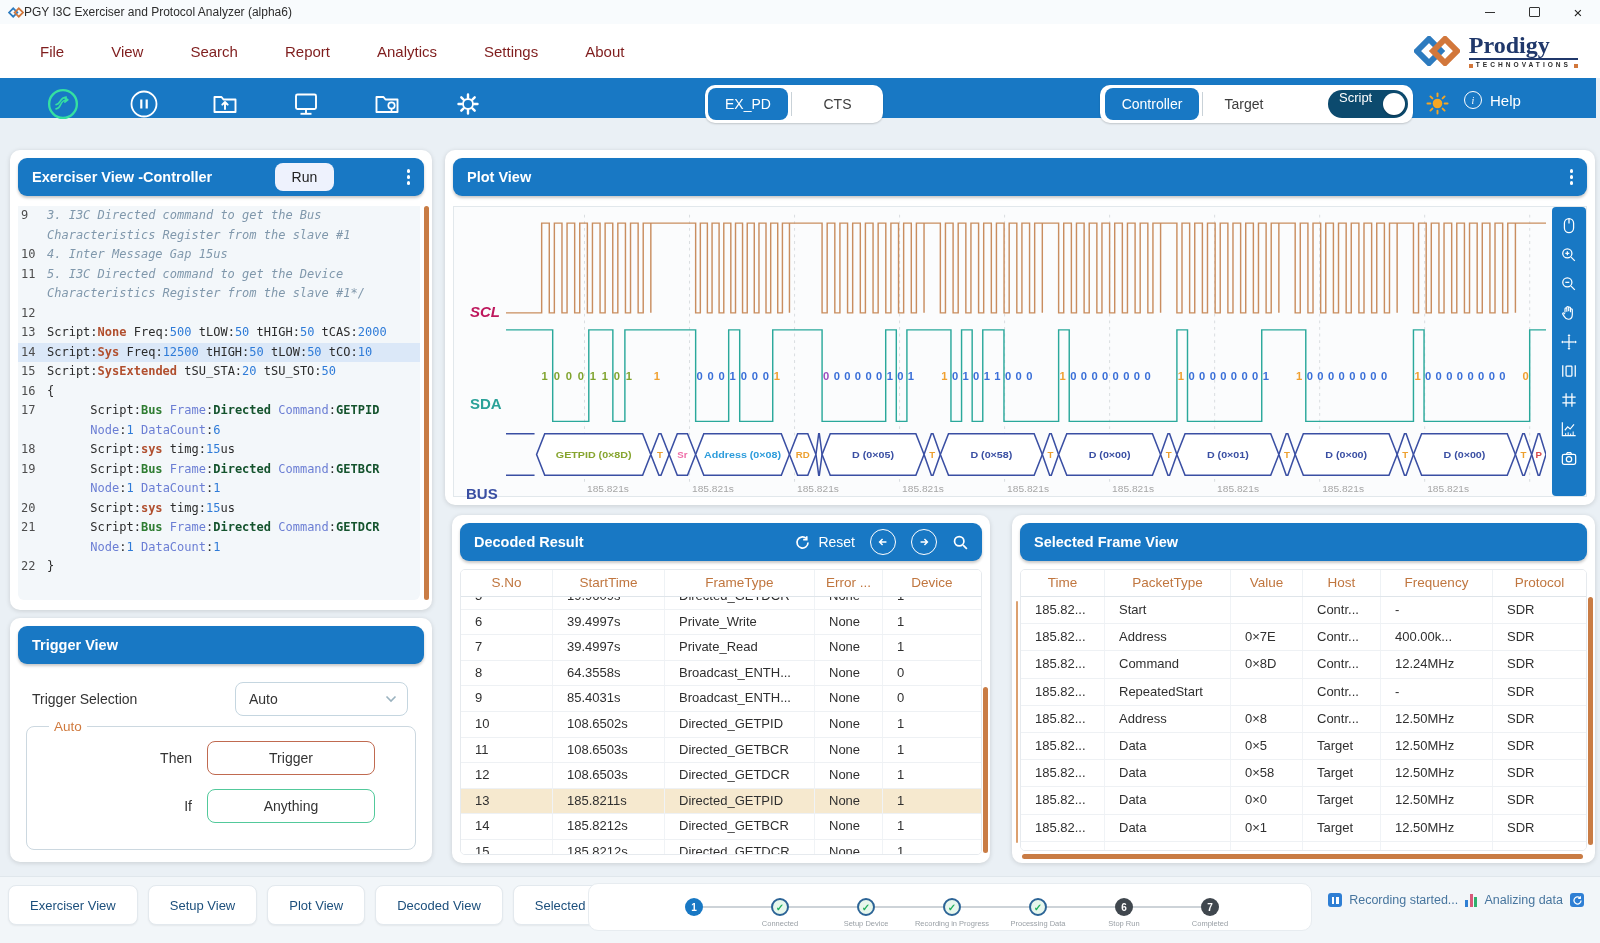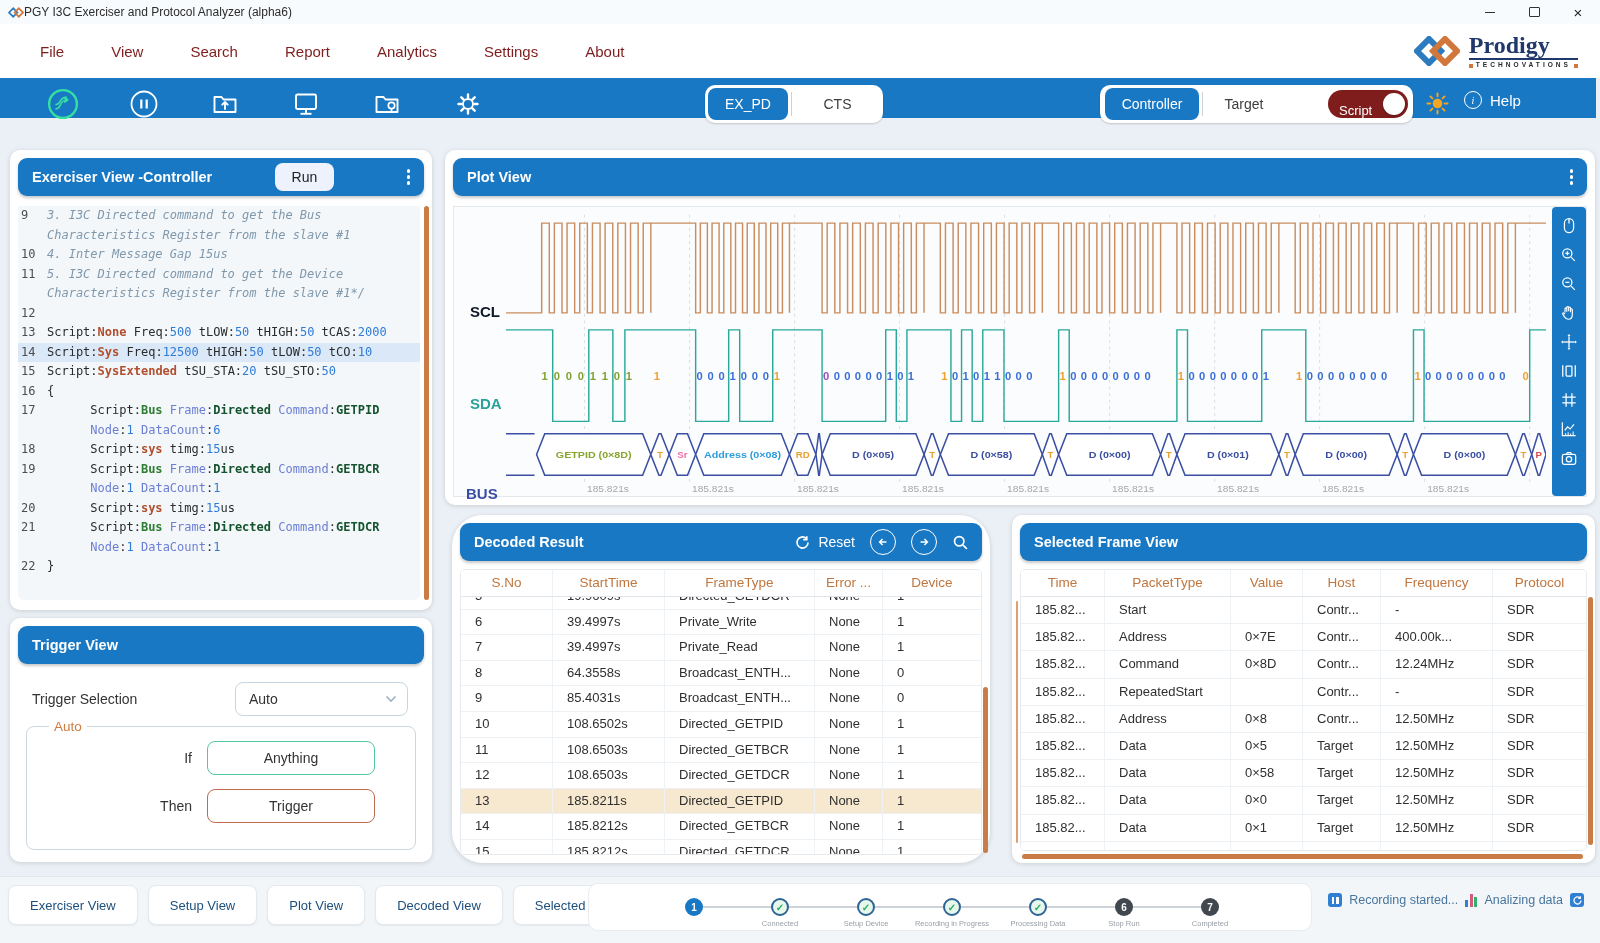--- a/index.html
+++ b/index.html
@@ -29,21 +29,21 @@
   .tool-ics{position:absolute;left:47px;top:0;height:52px;display:flex;align-items:center;gap:49px;}
   .tbtn{width:32px;height:32px;display:flex;align-items:center;justify-content:center;}
   .pill{position:absolute;top:7px;height:38px;background:#fff;border-radius:10px;display:flex;align-items:center;box-shadow:0 1px 2px rgba(0,0,0,.18);}
   .tabs-pill{left:705px;width:172px;padding:0 3px;}
   .pill-btn{background:#1878c4;color:#fff;border-radius:8px;font-size:14px;height:32px;line-height:32px;text-align:center;}
   .tabs-pill .pill-btn{width:80px;}
   .pill-div{width:1px;height:24px;background:#c9d2d8;margin:0 3px;}
   .pill-plain{flex:1;text-align:center;color:#3d3d3d;font-size:14px;}
   .mode-pill{left:1100px;width:303px;padding:0 5px;}
   .mode-pill .pill-btn{width:94px;}
-  .toggle{margin-left:auto;width:80px;height:28px;background:#7f1d1d;border-radius:14px;position:relative;display:flex;align-items:flex-end;}
+  .toggle{margin-left:auto;width:80px;height:28px;background:#0c4a6e;border-radius:14px;position:relative;display:flex;align-items:flex-start;}
   .toggle .tlabel{color:#fff;font-size:13px;padding-left:11px;}
   .toggle .knob{position:absolute;right:3px;top:3px;width:22px;height:22px;border-radius:50%;background:#fff;box-shadow:0 1px 2px rgba(0,0,0,.3);}
   .sunwrap{position:absolute;left:1426px;top:14px;}
   .helpwrap{position:absolute;left:1464px;top:13px;display:flex;align-items:center;gap:8px;color:#fff;font-size:15px;}
   .help-i{width:16px;height:16px;border:1.4px solid #fff;border-radius:50%;font-size:10px;display:flex;align-items:center;justify-content:center;font-family:"Liberation Serif",serif;font-style:italic;}
 
   
   .card{position:absolute;background:#fff;border-radius:10px;box-shadow:0 1px 5px rgba(0,0,0,.14);}
   .panel-head{position:absolute;left:8px;right:8px;top:8px;height:38px;background:#1878c4;border-radius:9px;display:flex;align-items:center;box-shadow:0 2px 3px rgba(0,0,0,.22);color:#fff;}
   .panel-title{font-size:14.5px;font-weight:bold;padding-left:14px;}
@@ -77,29 +77,29 @@
   .cond-row{display:flex;align-items:center;margin-top:14px;}
   .cond-label{flex:0 0 165px;text-align:right;padding-right:15px;font-size:14px;color:#333;}
   .cond-btn{width:166px;height:32px;border-radius:8px;background:#fff;font-size:14px;color:#333;display:flex;align-items:center;justify-content:center;}
   .b-green{border:1.5px solid #52c99b;}
   .b-red{border:1.5px solid #c06a50;}
 
   
   .plot-card{left:445px;top:150px;width:1150px;height:355px;}
   .plot-body{position:absolute;left:8px;right:8px;top:56px;bottom:8px;background:#fbfcfd;border:1px solid #e2e8ec;}
   .sig{position:absolute;font-size:15px;font-weight:bold;}
-  .sig-scl{left:16px;top:96px;color:#0f172a;}
+  .sig-scl{left:16px;top:96px;color:#be185d;font-style:italic;}
   .sig-sda{left:16px;top:188px;color:#2aa198;}
   .sig-bus{left:12px;top:278px;color:#3a4fa3;}
   .wave{position:absolute;left:52px;right:40px;top:2px;bottom:0;}
   .plot-tools{position:absolute;right:0;top:0;bottom:0;width:34px;background:#1878c4;border-radius:4px;display:flex;flex-direction:column;align-items:center;padding:9px 0;gap:9px;}
   .ptool{width:20px;height:20px;}
 
   
-  .dec-card{left:452px;top:515px;width:538px;height:348px;border-radius:31px;}
+  .dec-card{left:452px;top:515px;width:538px;height:348px;}
   .sel-card{left:1012px;top:515px;width:583px;height:348px;}
   .dec-tools{margin-left:auto;display:flex;align-items:center;gap:15px;padding-right:13px;font-size:14px;}
   .circ-btn{width:24px;height:24px;border:1.5px solid #fff;border-radius:50%;display:flex;align-items:center;justify-content:center;}
   .reset-grp{display:flex;align-items:center;gap:7px;}
   .ttable{position:absolute;left:8px;right:8px;top:54px;bottom:8px;overflow:hidden;background:#fff;border:1px solid #e6eaee;border-radius:5px;}
   .stable{bottom:12px;}
   .thead{display:grid;height:26px;position:relative;z-index:2;background:#fff;border-bottom:1px solid #dfe5ea;}
   .thead span{color:#c0763f;font-size:13.5px;line-height:26px;text-align:center;border-right:1px solid #eef2f5;overflow:hidden;white-space:nowrap;}
   .thead span:last-child{border-right:none;}
   .trows{position:relative;z-index:1;}
@@ -314,26 +314,26 @@
         <span class="chev">
           <svg width="12" height="8" viewBox="0 0 12 8">
               <path d="M1.5 1.5 L6 6 L10.5 1.5" fill="none" stroke="#9ab2bf" stroke-width="1.6"></path>
             </svg>
         </span>
       </div>
     </div>
     <div class="trig-fs">
       <span class="trig-legend">Auto</span>
       <div class="cond-row">
+        <span class="cond-label">Then</span>
+        <div class="cond-btn b-red">Trigger</div>
+      </div>
+      <div class="cond-row">
         <span class="cond-label">If</span>
         <div class="cond-btn b-green">Anything</div>
-      </div>
-      <div class="cond-row">
-        <span class="cond-label">Then</span>
-        <div class="cond-btn b-red">Trigger</div>
       </div>
     </div>
   </section>
 
   <section class="card plot-card">
     <div class="panel-head">
       <span class="panel-title">Plot View</span>
       <div class="dots">
           <i></i>
           <i></i>

